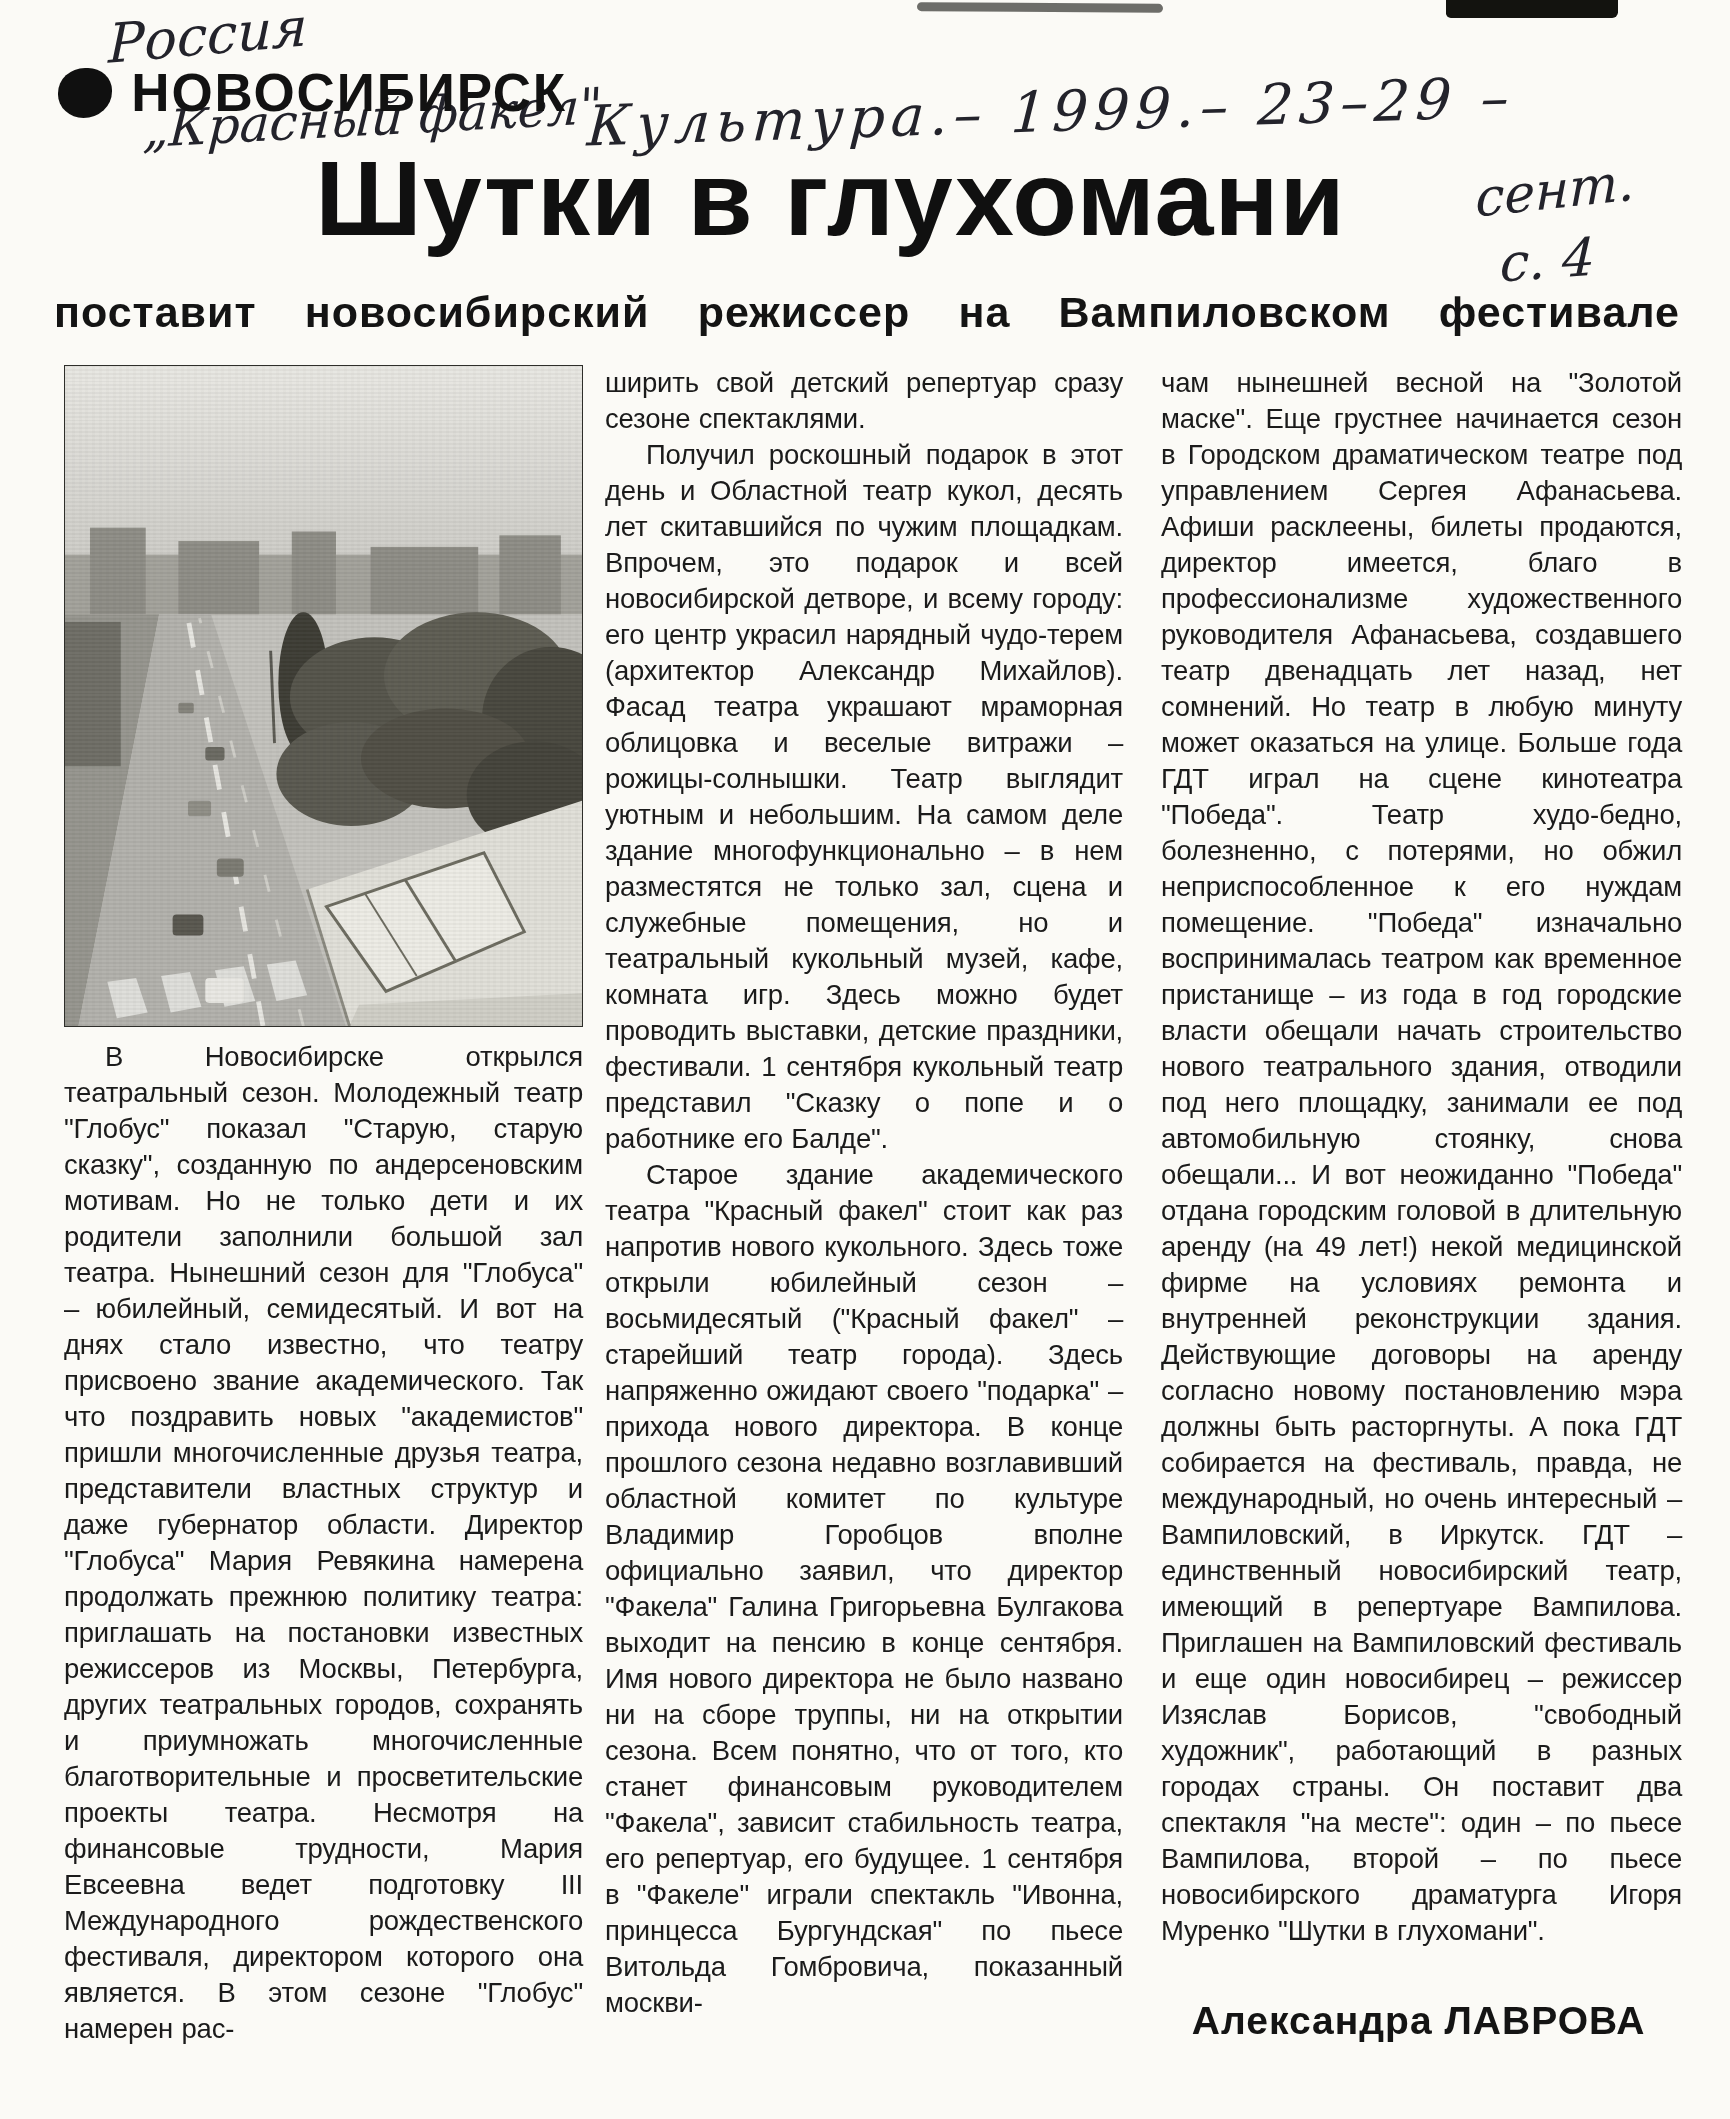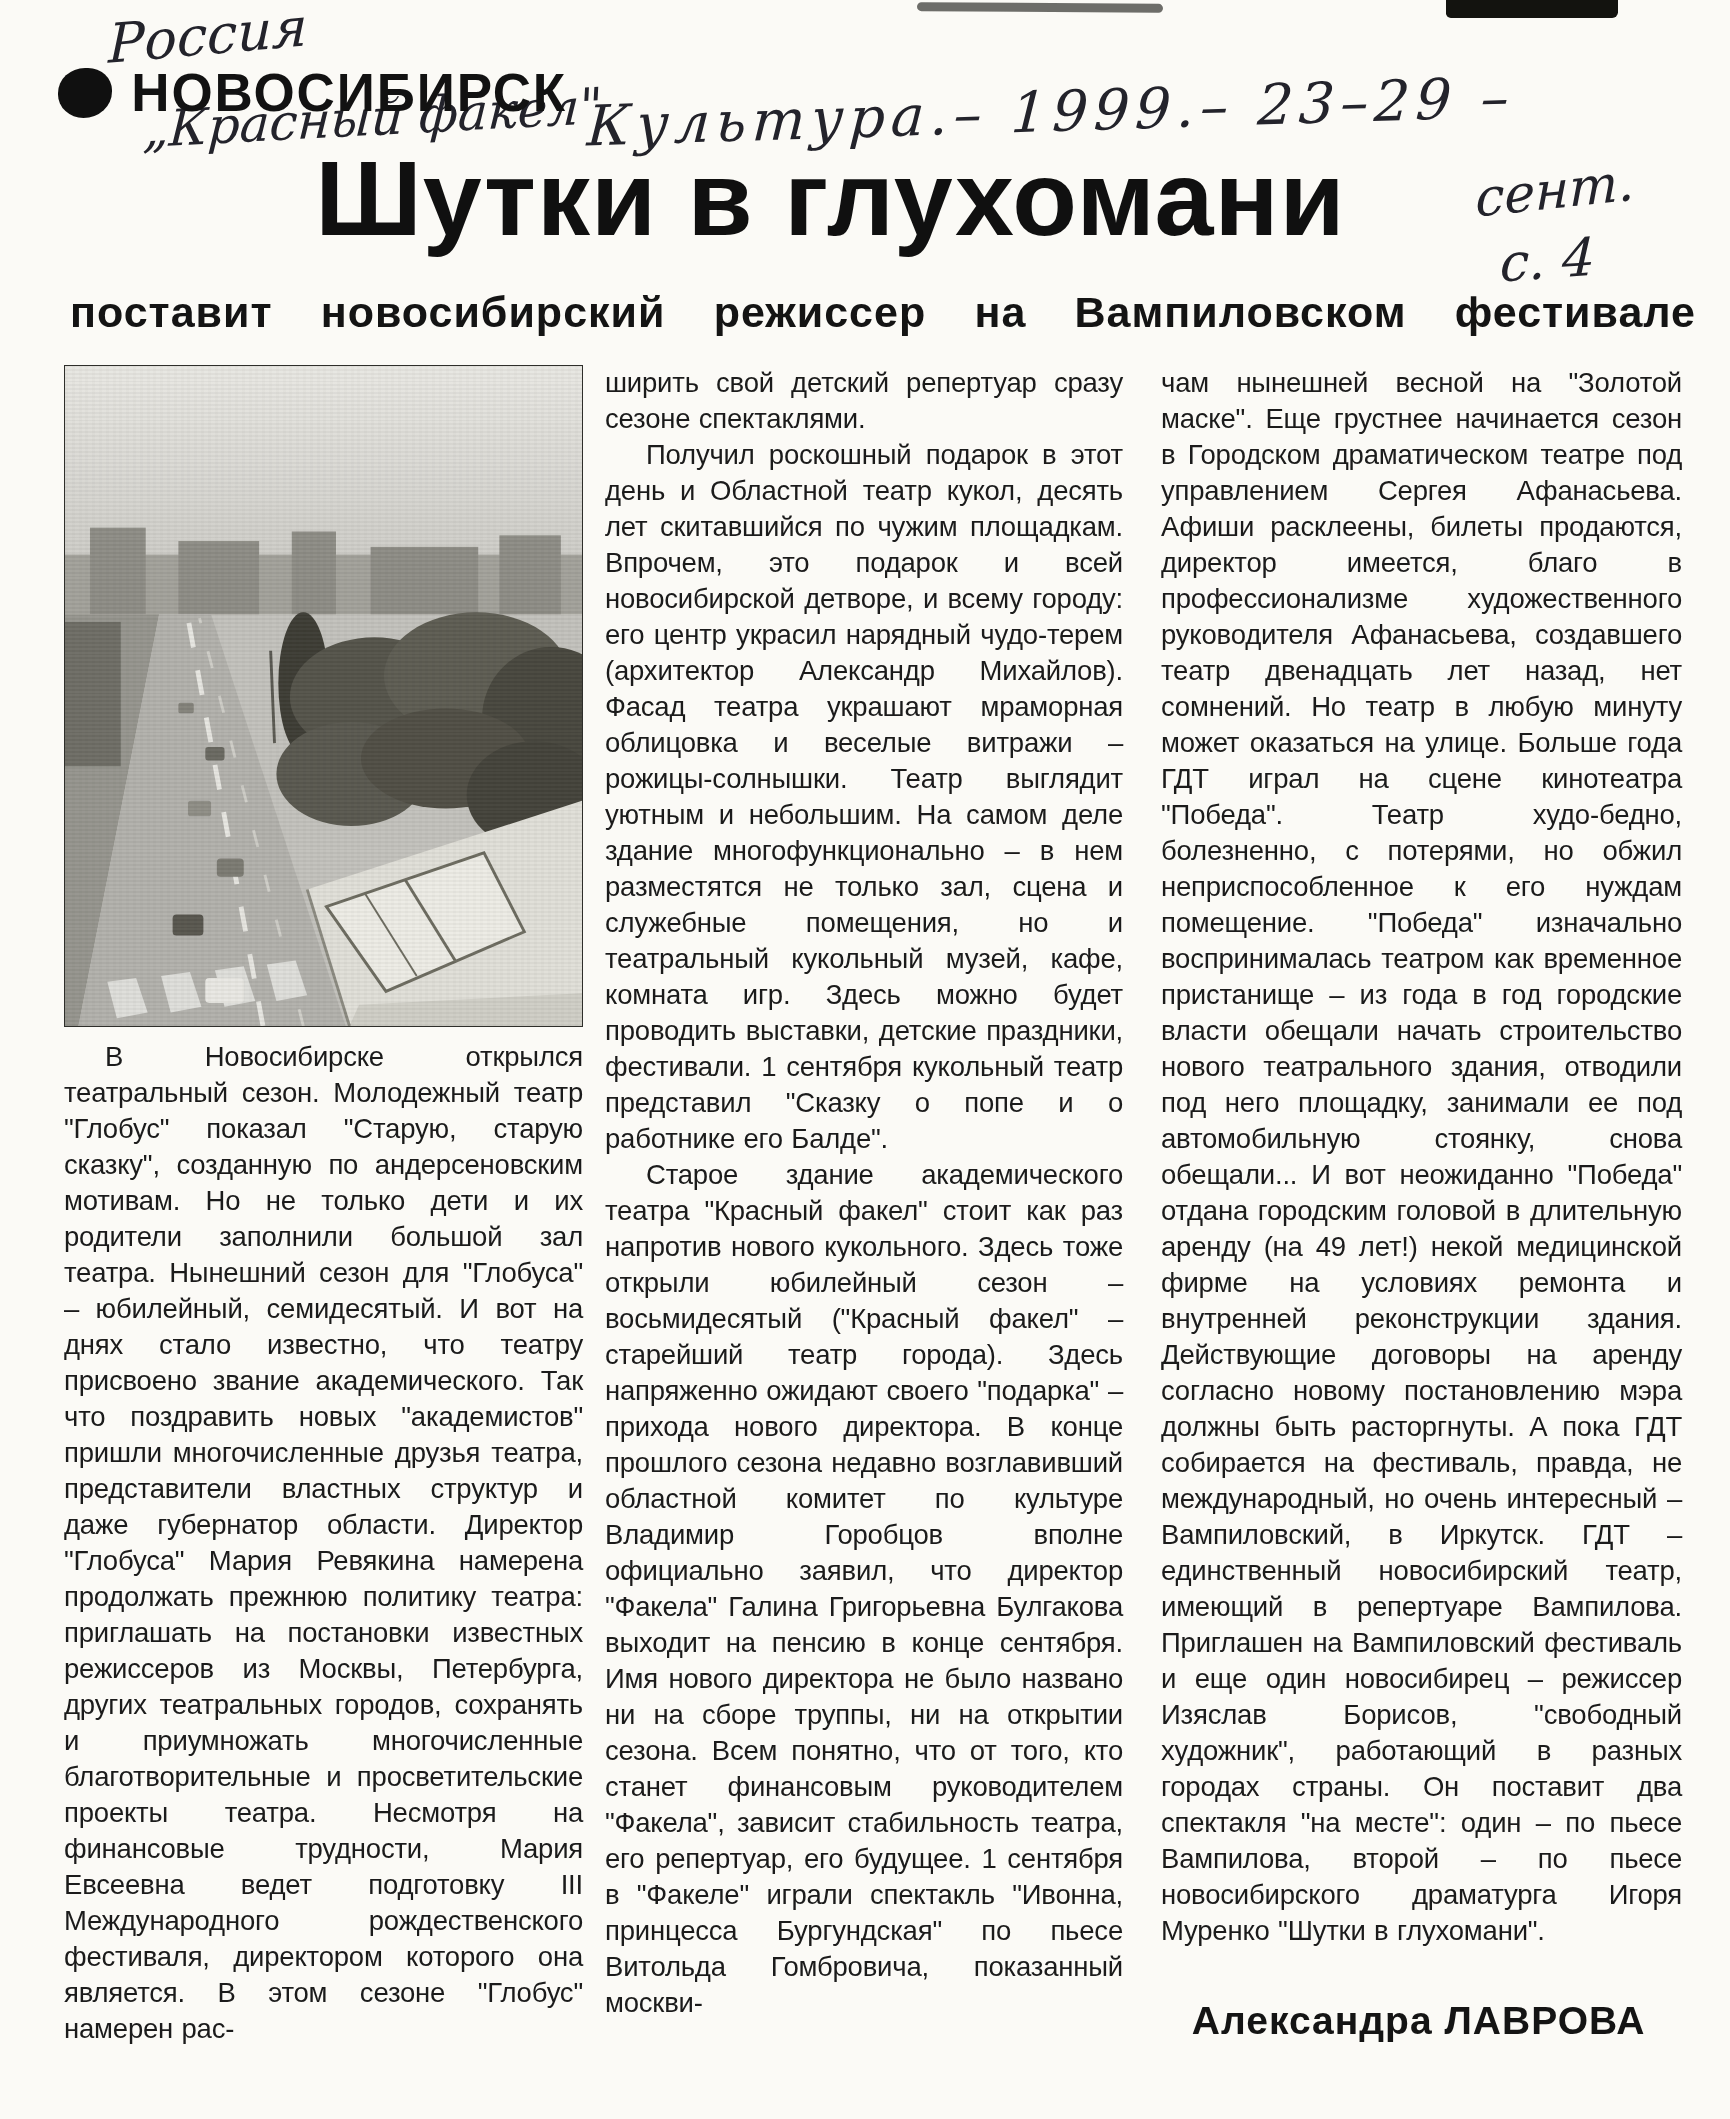--- a/index.html
+++ b/index.html
@@ -35,21 +35,21 @@
   .rubric-row { position:absolute; left:58px; top:62px; display:flex; align-items:center; gap:19.3px; }
   .dot { width:54px; height:50px; background:#101010; border-radius:52% 46% 55% 49%; flex:none; }
   .rubric { font-size:53px; font-weight:bold; letter-spacing:1.9px; color:#121212; }
 
   .headline {
     position:absolute; left:145px; top:143px; width:1371px;
     text-align:center; font-size:106px; font-weight:bold;
     letter-spacing:1px; color:#101010; line-height:1.05;
   }
   .subheadline {
-    position:absolute; left:70px; top:288px; width:1626px;
+    position:absolute; left:54px; top:288px; width:1626px;
     font-size:43px; font-weight:bold; color:#141414;
     text-align:justify; text-align-last:justify; letter-spacing:1px;
   }
 
   
   .col { position:absolute; top:365px; }
   .col1 { left:64px;   width:519px; }
   .col2 { left:605px;  width:518px; }
   .col3 { left:1161px; width:521px; }
 

